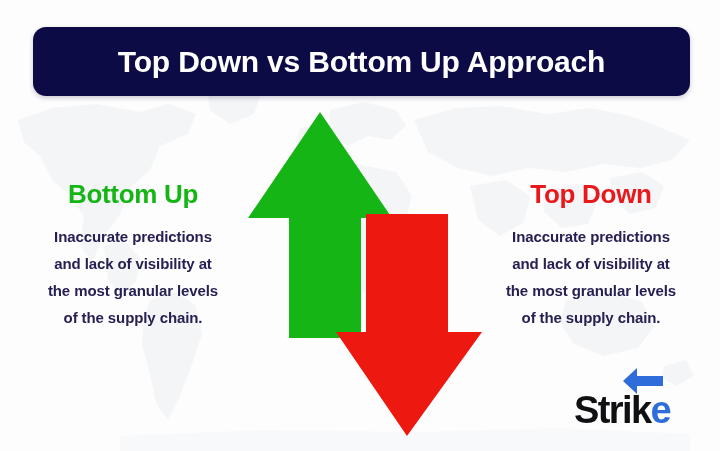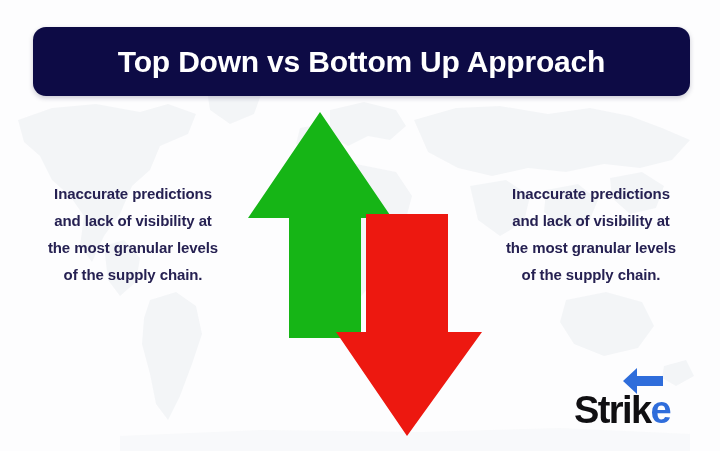--- a/index.html
+++ b/index.html
@@ -176,29 +176,31 @@
         <path d="M120 436 L260 430 L420 432 L560 428 L690 434 L690 451 L120 451 Z" opacity="0.5"></path>
       </g>
     </svg>
   </div>
 
   <div id="title-banner">
     <span id="title-text">Top Down vs Bottom Up Approach</span>
   </div>
 
   <div id="column-bottom-up" class="column">
+    <div id="heading-bottom-up" class="column-heading">Bottom Up</div>
     <div class="column-body">
       <span class="body-line">Inaccurate predictions</span>
       <span class="body-line">and lack of visibility at</span>
       <span class="body-line">the most granular levels</span>
       <span class="body-line">of the supply chain.</span>
     </div>
   </div>
 
   <div id="column-top-down" class="column">
+    <div id="heading-top-down" class="column-heading">Top Down</div>
     <div class="column-body">
       <span class="body-line">Inaccurate predictions</span>
       <span class="body-line">and lack of visibility at</span>
       <span class="body-line">the most granular levels</span>
       <span class="body-line">of the supply chain.</span>
     </div>
   </div>
 
   <div id="arrow-up-green">
     <svg viewBox="0 0 144 226" xmlns="http://www.w3.org/2000/svg">

